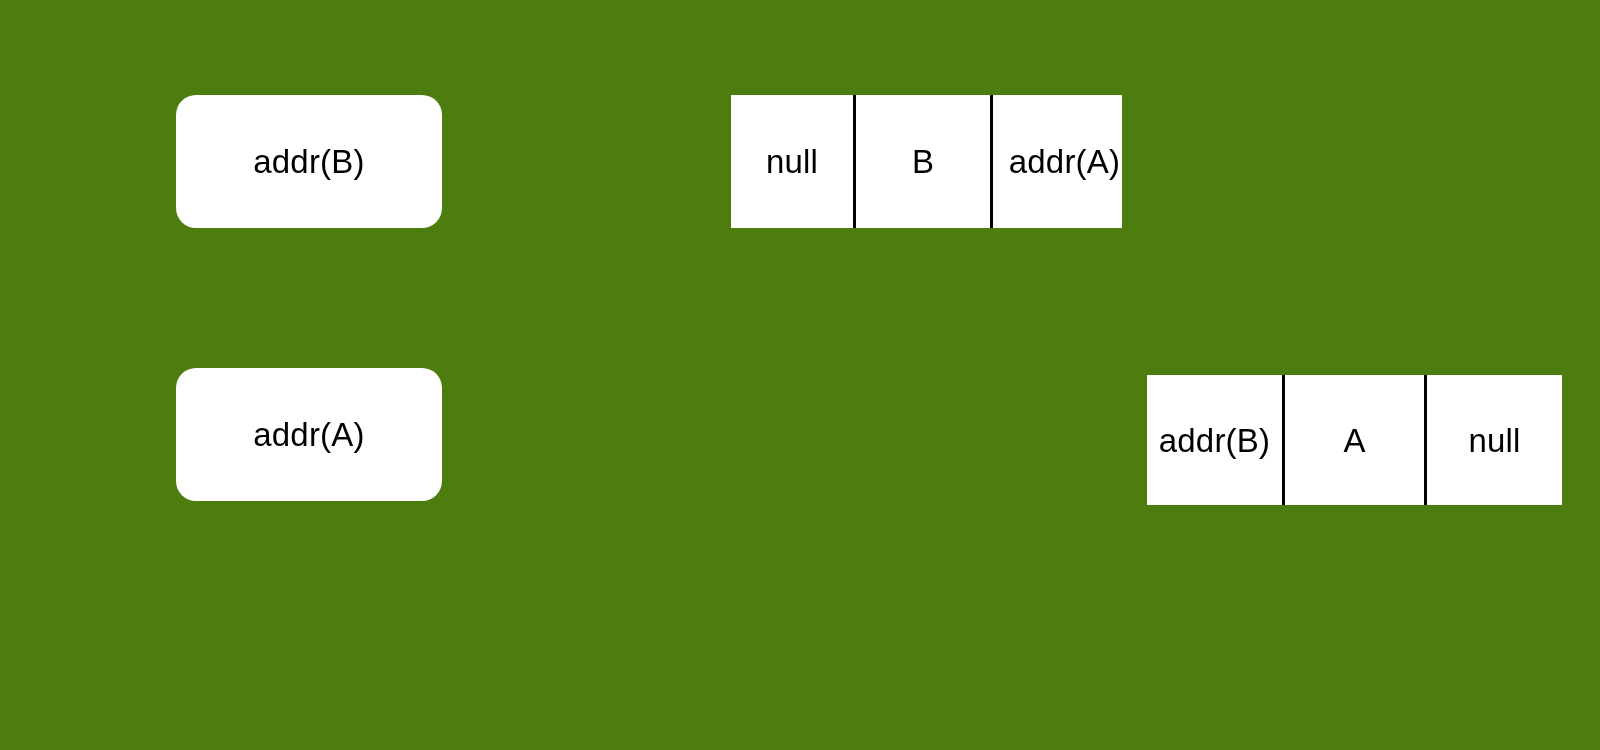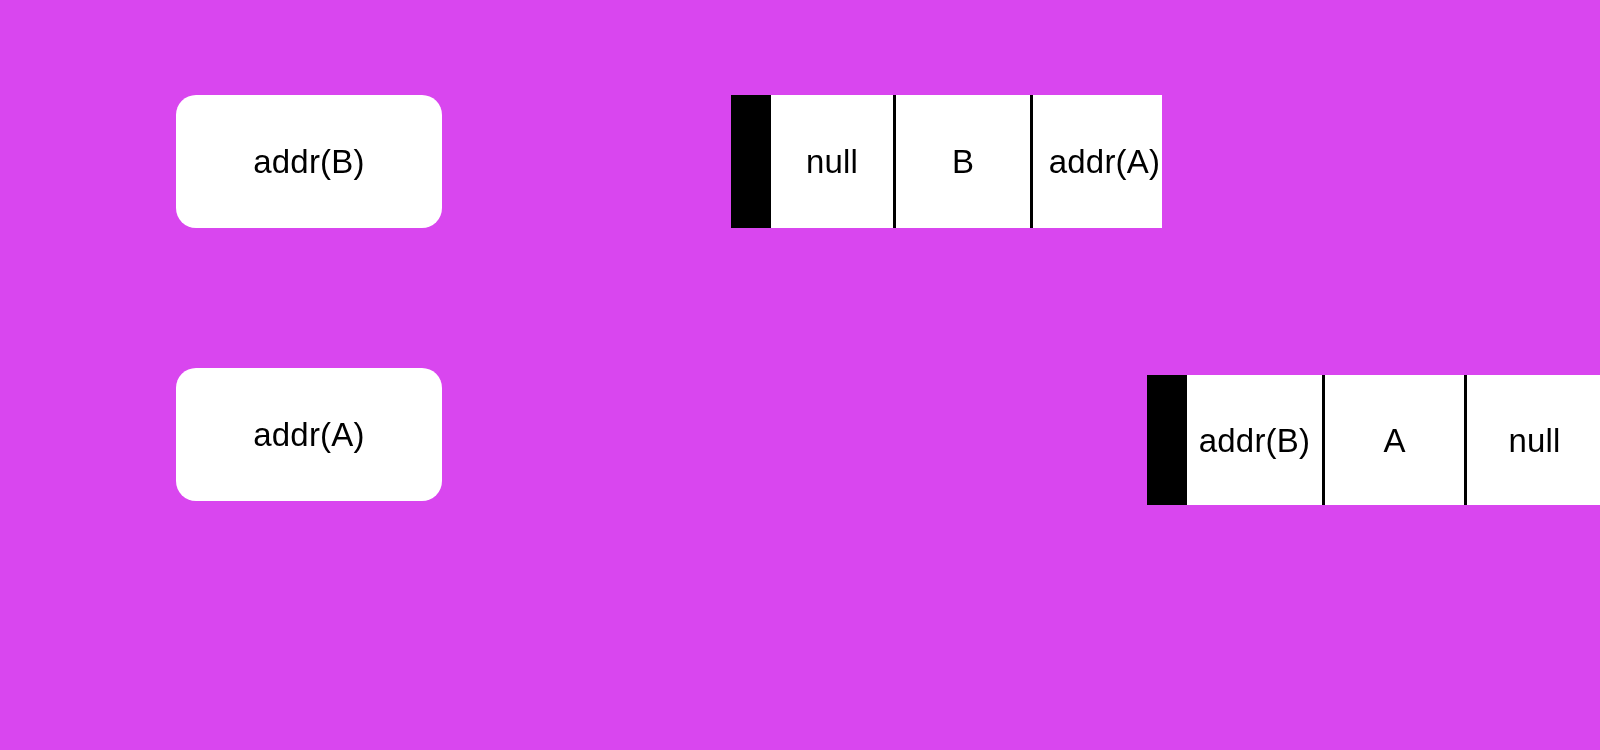--- a/index.html
+++ b/index.html
@@ -16,21 +16,21 @@
     font-family: "Liberation Sans", "DejaVu Sans", sans-serif;
     -webkit-font-smoothing: antialiased;
   }
 
   #canvas {
     position: absolute;
     left: 0;
     top: 0;
     width: 1600px;
     height: 750px;
-    background: #d946ef;
+    background: #4d7c0f;
   }
 
   
   .ptr-box {
     position: absolute;
     background: #ffffff;
     border-radius: 20px;
     display: flex;
     align-items: center;
     justify-content: center;
@@ -43,21 +43,20 @@
     letter-spacing: 0.2px;
     white-space: nowrap;
   }
 
   
   .node-group {
     position: absolute;
     display: flex;
     background: #000000;
     box-sizing: border-box;
-    padding-left: 40px;
   }
   .node-cell {
     background: #ffffff;
     display: flex;
     align-items: center;
     justify-content: center;
     box-sizing: border-box;
     overflow: hidden;
     position: relative;
   }

